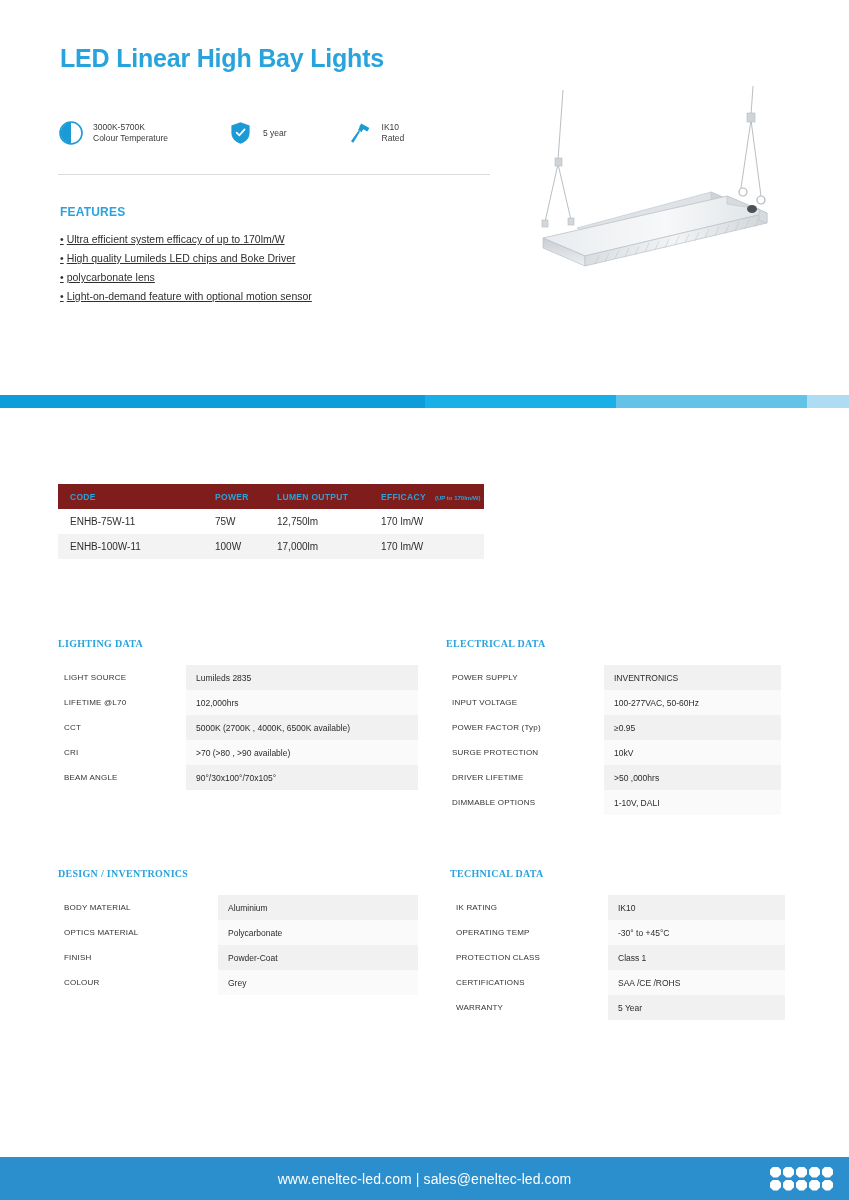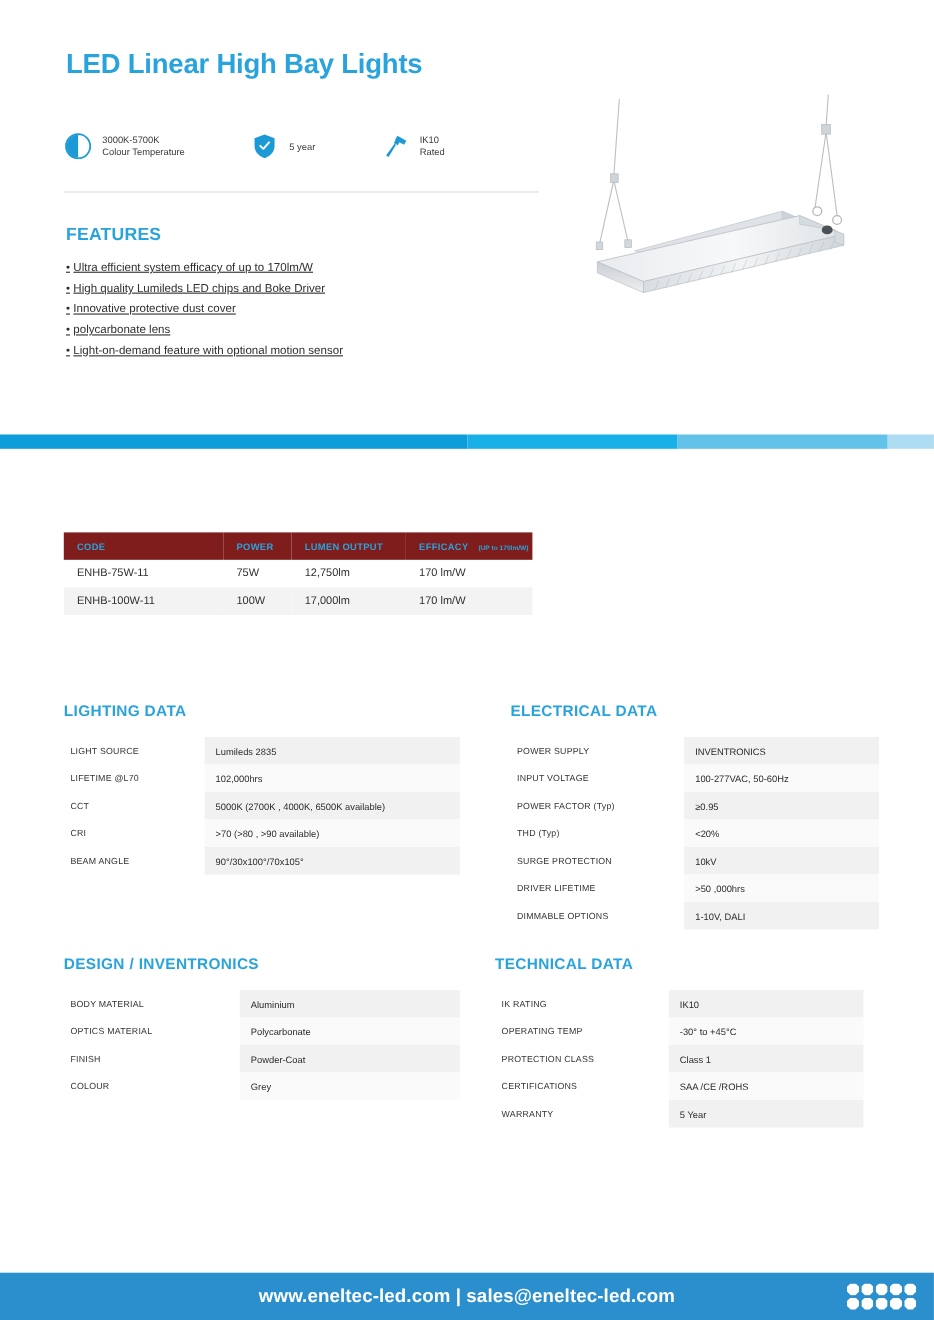--- a/index.html
+++ b/index.html
@@ -72,21 +72,21 @@
     background: #dcdcdc;
   }
 
   .features {
     position: absolute;
     left: 60px;
     top: 205px;
     width: 430px;
   }
   .features-title {
-    font-size: 16px;
+    font-size: 12px;
     font-weight: bold;
     color: #29a3dc;
     letter-spacing: 0.2px;
     margin-bottom: 11px;
   }
   .feature-item {
     font-size: 10.5px;
     line-height: 19px;
     color: #2f2f2f;
     text-decoration: underline;
@@ -145,25 +145,26 @@
     font-size: 10px;
     color: #2f2f2f;
   }
   .code-table tbody tr:nth-child(odd) td { background: #ffffff; }
   .code-table tbody tr:nth-child(even) td { background: #f3f3f3; }
   .code-table tbody td { height: 25px; }
 
   
   .spec-block { position: absolute; }
   .spec-title {
-    font-size: 14px;
+    font-size: 10px;
     font-weight: bold;
     color: #29a3dc;
     letter-spacing: 0.3px;
     margin-bottom: 16px;
+    font-family: Liberation Serif, serif;
   }
   .spec-table {
     border-collapse: collapse;
     table-layout: fixed;
     width: 100%;
   }
   .spec-table td {
     height: 23px;
     vertical-align: middle;
     font-size: 8px;
@@ -177,44 +178,43 @@
   .spec-table td.v {
     padding-left: 10px;
     font-size: 8.5px;
     color: #2b2b2b;
   }
   .spec-table tr:nth-child(odd) td.v { background: #f1f1f1; }
   .spec-table tr:nth-child(even) td.v { background: #fafafa; }
 
   #block-lighting { left: 58px; top: 638px; width: 360px; }
   #block-lighting .spec-table col.c1 { width: 128px; }
-  #block-electrical { left: 464px; top: 638px; width: 335px; }
+  #block-electrical { left: 446px; top: 638px; width: 335px; }
   #block-electrical .spec-table col.c1 { width: 158px; }
   #block-design { left: 58px; top: 868px; width: 360px; }
   #block-design .spec-table col.c1 { width: 160px; }
   #block-technical { left: 450px; top: 868px; width: 335px; }
   #block-technical .spec-table col.c1 { width: 158px; }
 
   
   .footer {
     position: absolute;
     left: 0;
     bottom: 0;
     width: 849px;
     height: 43px;
     background: #2b8fce;
     display: flex;
     align-items: center;
     justify-content: center;
   }
   .footer-text {
-    font-size: 17px;
+    font-size: 14px;
     color: #ffffff;
     letter-spacing: 0.1px;
-    font-weight: bold;
   }
   .footer-logo {
     position: absolute;
     right: 16px;
     top: 50%;
     transform: translateY(-50%);
     display: flex;
     flex-direction: column;
     gap: 2px;
   }
@@ -275,21 +275,20 @@
 
   </div>
 
   <div class="hero-rule"></div>
 
   <div class="features">
     <div class="features-title">FEATURES</div>
     <div id="features-list">
         <div class="feature-item"><span class="dot">•</span>Ultra efficient system efficacy of up to 170lm/W</div>
         <div class="feature-item"><span class="dot">•</span>High quality Lumileds LED chips and Boke Driver</div>
-        <div class="feature-item"><span class="dot">•</span>Innovative protective dust cover</div>
         <div class="feature-item"><span class="dot">•</span>polycarbonate lens</div>
         <div class="feature-item"><span class="dot">•</span>Light-on-demand feature with optional motion sensor</div>
       </div>
   </div>
 
   <div class="product-image">
     <svg width="300" height="190" viewBox="0 0 300 190">
       <defs>
         <linearGradient id="bodyTop" x1="0" y1="0" x2="1" y2="0">
           <stop offset="0%" stop-color="#e9ecef"></stop>
@@ -442,24 +441,20 @@
         </tr>
         <tr>
           <td class="k">INPUT VOLTAGE</td>
           <td class="v">100-277VAC, 50-60Hz</td>
         </tr>
         <tr>
           <td class="k">POWER FACTOR (Typ)</td>
           <td class="v">≥0.95</td>
         </tr>
         <tr>
-          <td class="k">THD (Typ)</td>
-          <td class="v">&lt;20%</td>
-        </tr>
-        <tr>
           <td class="k">SURGE PROTECTION</td>
           <td class="v">10kV</td>
         </tr>
         <tr>
           <td class="k">DRIVER LIFETIME</td>
           <td class="v">&gt;50 ,000hrs</td>
         </tr>
         <tr>
           <td class="k">DIMMABLE OPTIONS</td>
           <td class="v">1-10V, DALI</td>

